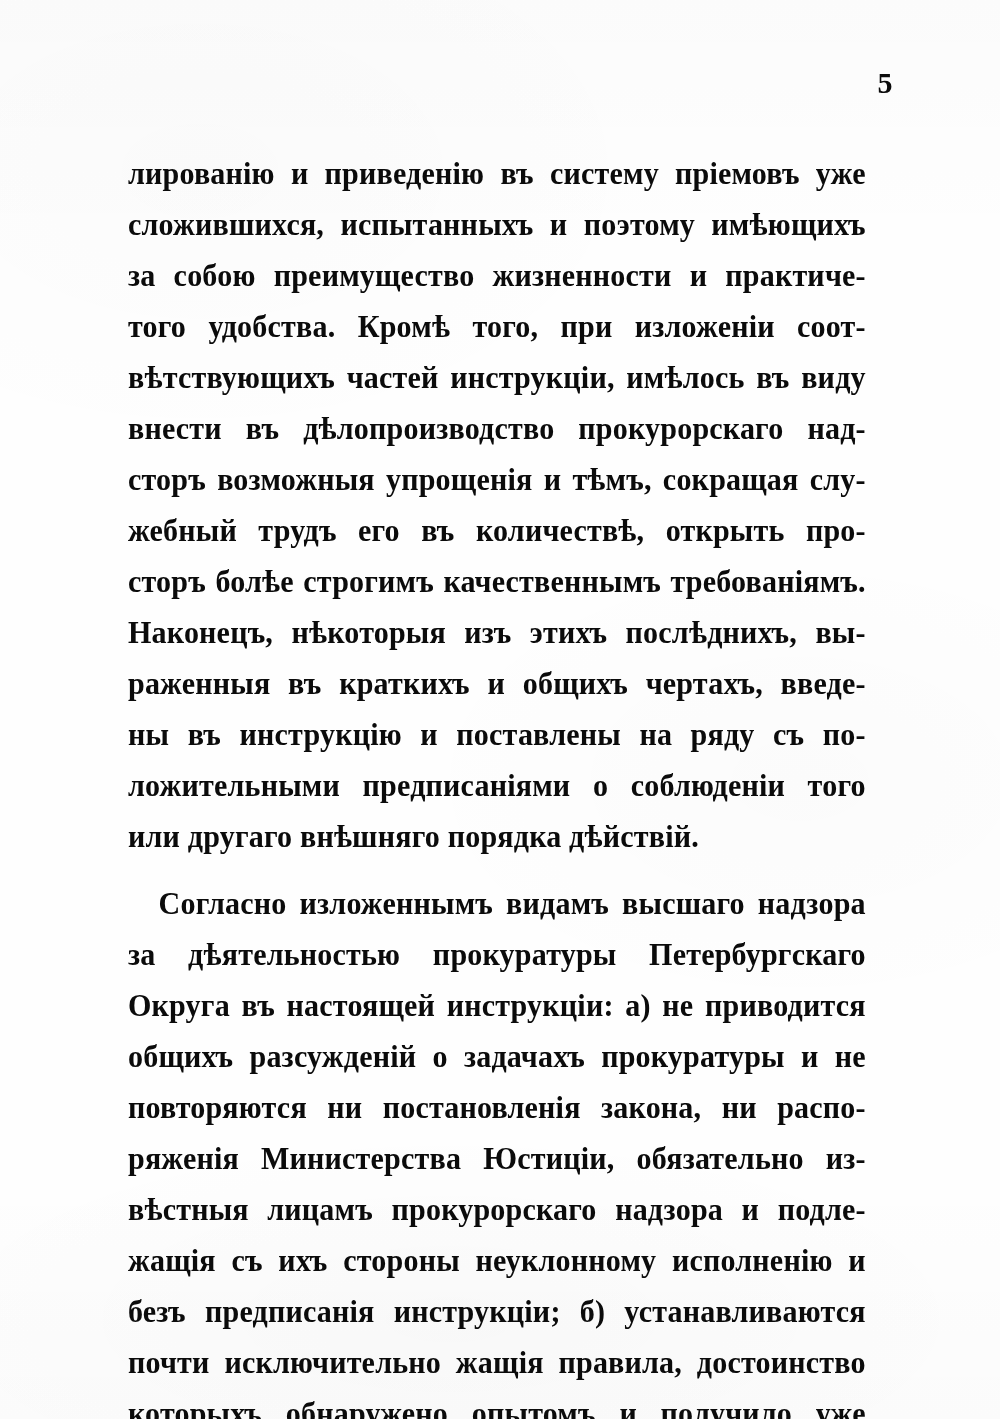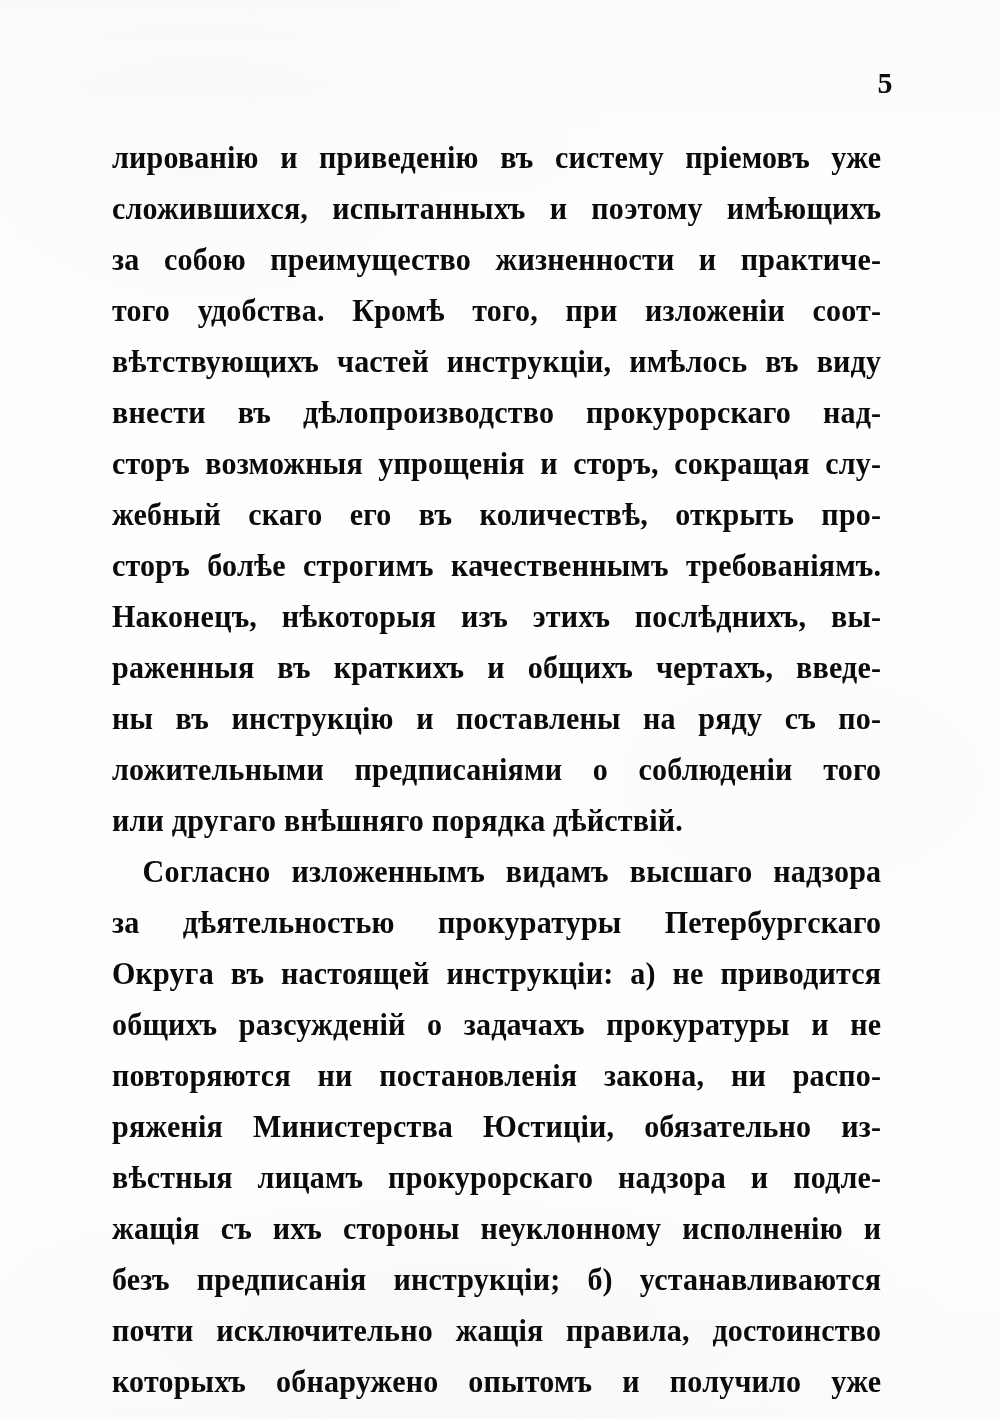--- a/index.html
+++ b/index.html
@@ -41,21 +41,21 @@
   }
 
   .textblock {
     position: absolute;
     left: 112px;
     top: 133px;
     width: 781px;
   }
 
   .para {
-    margin: 0;
+    margin: 16px;
   }
 
   
   .line {
     display: flex;
     justify-content: space-between;
     height: 51px;
     font-size: 30.5px;
     font-weight: 700;
     line-height: 51px;
@@ -89,22 +89,22 @@
   <div class="folio">5</div>
 
   <div class="textblock">
     <div class="para" id="p1">
         <div class="line"><span>лированію</span><span>и</span><span>приведенію</span><span>въ</span><span>систему</span><span>пріемовъ</span><span>уже</span></div>
         <div class="line"><span>сложившихся,</span><span>испытанныхъ</span><span>и</span><span>поэтому</span><span>имѣющихъ</span></div>
         <div class="line"><span>за</span><span>собою</span><span>преимущество</span><span>жизненности</span><span>и</span><span>практиче-</span></div>
         <div class="line"><span>того</span><span>удобства.</span><span>Кромѣ</span><span>того,</span><span>при</span><span>изложеніи</span><span>соот-</span></div>
         <div class="line"><span>вѣтствующихъ</span><span>частей</span><span>инструкціи,</span><span>имѣлось</span><span>въ</span><span>виду</span></div>
         <div class="line"><span>внести</span><span>въ</span><span>дѣлопроизводство</span><span>прокурорскаго</span><span>над-</span></div>
-        <div class="line"><span>сторъ</span><span>возможныя</span><span>упрощенія</span><span>и</span><span>сторъ,</span><span>сокращая</span><span>слу-</span></div>
-        <div class="line"><span>жебный</span><span>скаго</span><span>его</span><span>въ</span><span>количествѣ,</span><span>открыть</span><span>про-</span></div>
+        <div class="line"><span>сторъ</span><span>возможныя</span><span>упрощенія</span><span>и</span><span>тѣмъ,</span><span>сокращая</span><span>слу-</span></div>
+        <div class="line"><span>жебный</span><span>трудъ</span><span>его</span><span>въ</span><span>количествѣ,</span><span>открыть</span><span>про-</span></div>
         <div class="line"><span>сторъ</span><span>болѣе</span><span>строгимъ</span><span>качественнымъ</span><span>требованіямъ.</span></div>
         <div class="line"><span>Наконецъ,</span><span>нѣкоторыя</span><span>изъ</span><span>этихъ</span><span>послѣднихъ,</span><span>вы-</span></div>
         <div class="line"><span>раженныя</span><span>въ</span><span>краткихъ</span><span>и</span><span>общихъ</span><span>чертахъ,</span><span>введе-</span></div>
         <div class="line"><span>ны</span><span>въ</span><span>инструкцію</span><span>и</span><span>поставлены</span><span>на</span><span>ряду</span><span>съ</span><span>по-</span></div>
         <div class="line"><span>ложительными</span><span>предписаніями</span><span>о</span><span>соблюденіи</span><span>того</span></div>
         <div class="line flush">или другаго внѣшняго порядка дѣйствій.</div>
       </div>
     <div class="para" id="p2">
         <div class="line indent"><span>Согласно</span><span>изложеннымъ</span><span>видамъ</span><span>высшаго</span><span>надзора</span></div>
         <div class="line"><span>за</span><span>дѣятельностью</span><span>прокуратуры</span><span>Петербургскаго</span></div>

